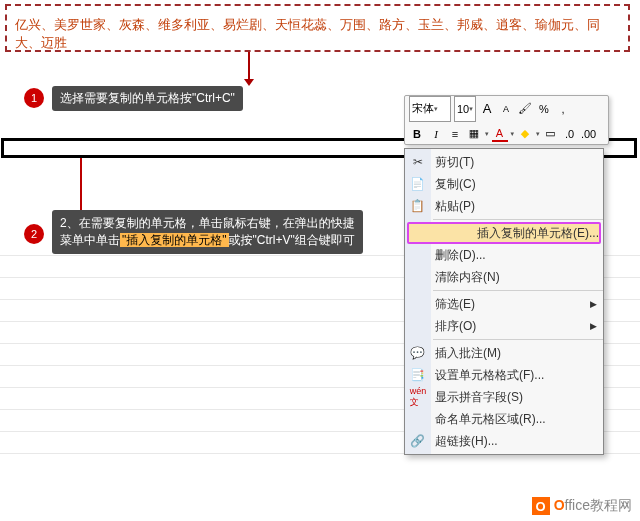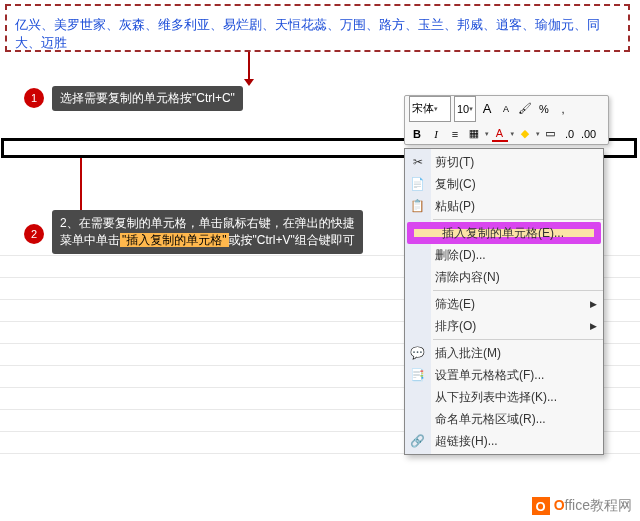--- a/index.html
+++ b/index.html
@@ -1,18 +1,18 @@
 <!DOCTYPE html>
 <html><head>
   <meta charset="utf-8">
   <style>
     * { margin: 0; padding: 0; box-sizing: border-box; }
     body { width: 640px; height: 521px; font-family: "Microsoft YaHei", sans-serif; font-size: 12px; background: #fff; position: relative; overflow: hidden; }
     
-    .top-box { position: absolute; top: 4px; left: 5px; width: 625px; height: 48px; border: 2px dashed #9c2b2b; padding: 10px 8px; color: #1d4ed8; font-size: 13px; line-height: 18px; }
+    .top-box { position: absolute; top: 4px; left: 5px; width: 625px; height: 48px; border: 2px dashed #9c2b2b; padding: 10px 8px; color: #c2410c; font-size: 13px; line-height: 18px; }
     
     .red-arrow-1 { position: absolute; top: 52px; left: 248px; width: 2px; height: 28px; background: #a00; }
     .red-arrow-1::after { content: ''; position: absolute; bottom: -6px; left: -4px; border-left: 5px solid transparent; border-right: 5px solid transparent; border-top: 7px solid #a00; }
     
     .step-badge { width: 20px; height: 20px; border-radius: 50%; background: #c00; color: #fff; text-align: center; line-height: 20px; font-size: 11px; position: absolute; }
     .badge1 { top: 88px; left: 24px; }
     .badge2 { top: 224px; left: 24px; }
     
     .step-text1 { position: absolute; top: 86px; left: 52px; background: #4a4a4a; color: #fff; padding: 4px 8px; border-radius: 3px; font-size: 12px; }
     .step-text2 { position: absolute; top: 210px; left: 52px; background: #4a4a4a; color: #fff; padding: 5px 8px; border-radius: 3px; font-size: 12px; line-height: 17px; max-width: 350px; }
@@ -32,21 +32,21 @@
     .mt-font { width: 42px; }
     .mt-size { width: 22px; }
     .mt-btn { width: 16px; height: 16px; display: inline-flex; align-items: center; justify-content: center; cursor: pointer; }
     .bold { font-weight: bold; }
     .italic { font-style: italic; font-family: serif; }
     .dd { font-size: 7px; color: #555; }
     
     .ctx-menu { position: absolute; top: 148px; left: 404px; width: 200px; background: #f7f7f7; border: 1px solid #888; box-shadow: 3px 3px 6px rgba(0,0,0,0.25); z-index: 10; padding: 2px 0; }
     .ctx-stripe { position: absolute; left: 0; top: 0; bottom: 0; width: 26px; background: #e8ecf4; }
     .ctx-item { position: relative; display: flex; align-items: center; height: 22px; padding-left: 30px; cursor: pointer; font-size: 12px; color: #333; }
-    .ctx-item.highlighted { background: #fbe3a6; border: 7px solid #d946ef; border-radius: 2px; margin: 0 2px; padding-left: 28px; height: 22px; }
+    .ctx-item.highlighted { background: #fbe3a6; border: 2px solid #d946ef; border-radius: 2px; margin: 0 2px; padding-left: 28px; height: 22px; justify-content: flex-end; }
     .ctx-sep { position: relative; height: 1px; background: #d0d0d0; margin: 2px 0 2px 28px; }
     .ctx-icon { position: absolute; left: 4px; width: 18px; height: 18px; display: flex; align-items: center; justify-content: center; font-size: 12px; }
     .ctx-arrow { position: absolute; right: 6px; font-size: 9px; color: #333; }
     
     .watermark { position: absolute; bottom: 6px; right: 8px; display: flex; align-items: center; gap: 4px; color: #888; font-size: 14px; }
     .wm-icon { width: 18px; height: 18px; background: #f60; color: #fff; display: flex; align-items: center; justify-content: center; font-weight: bold; font-size: 13px; }
     .wm-text .o1 { color: #f60; font-weight: bold; }
   </style>
 </head>
 <body>
@@ -150,21 +150,22 @@
   <div class="ctx-sep"></div>
   <div class="ctx-item">
       <span class="ctx-icon">💬</span>
       <span>插入批注(M)</span>
     </div>
   <div class="ctx-item">
       <span class="ctx-icon">📑</span>
       <span>设置单元格格式(F)...</span>
     </div>
   <div class="ctx-item">
-      <span>从下拉列表中选择(K)...</span>
+      <span class="ctx-icon" style="color:#c00;font-size:9px">wén<br>文</span>
+      <span>显示拼音字段(S)</span>
     </div>
   <div class="ctx-item">
       <span>命名单元格区域(R)...</span>
     </div>
   <div class="ctx-item">
       <span class="ctx-icon">🔗</span>
       <span>超链接(H)...</span>
     </div>
 </div>
 

